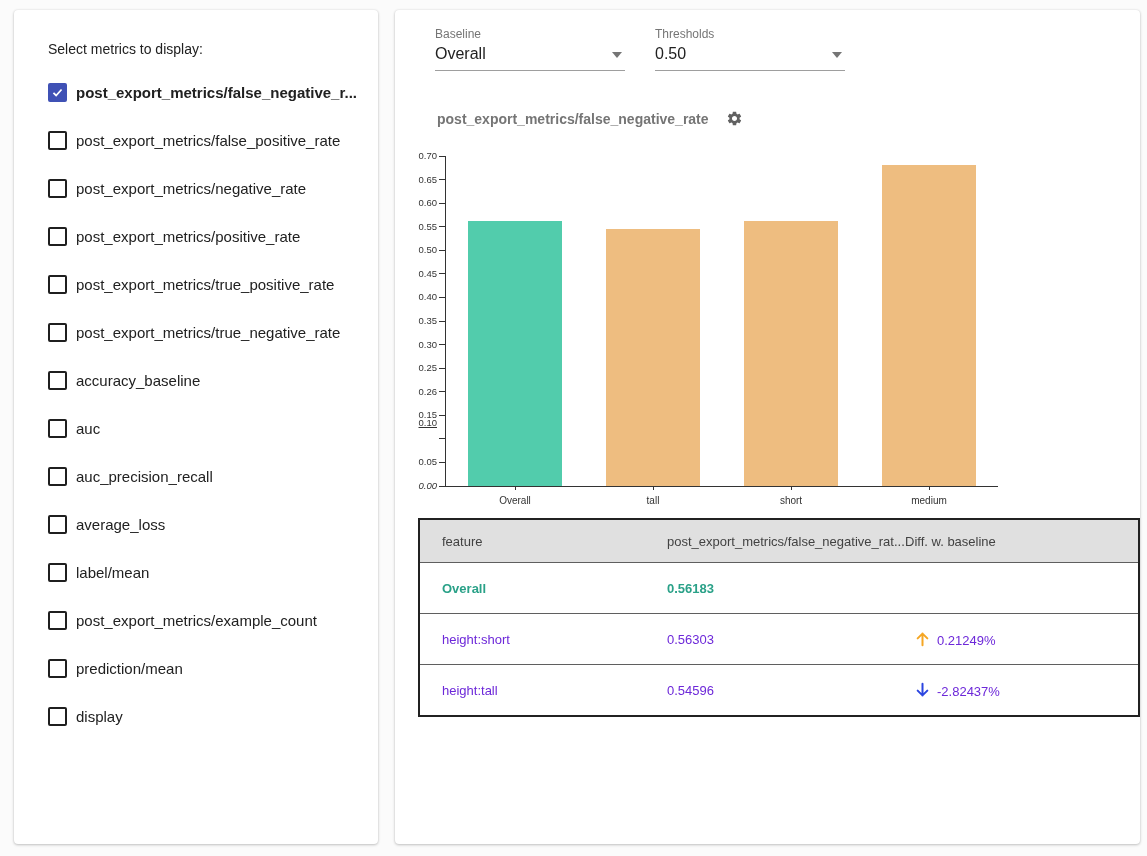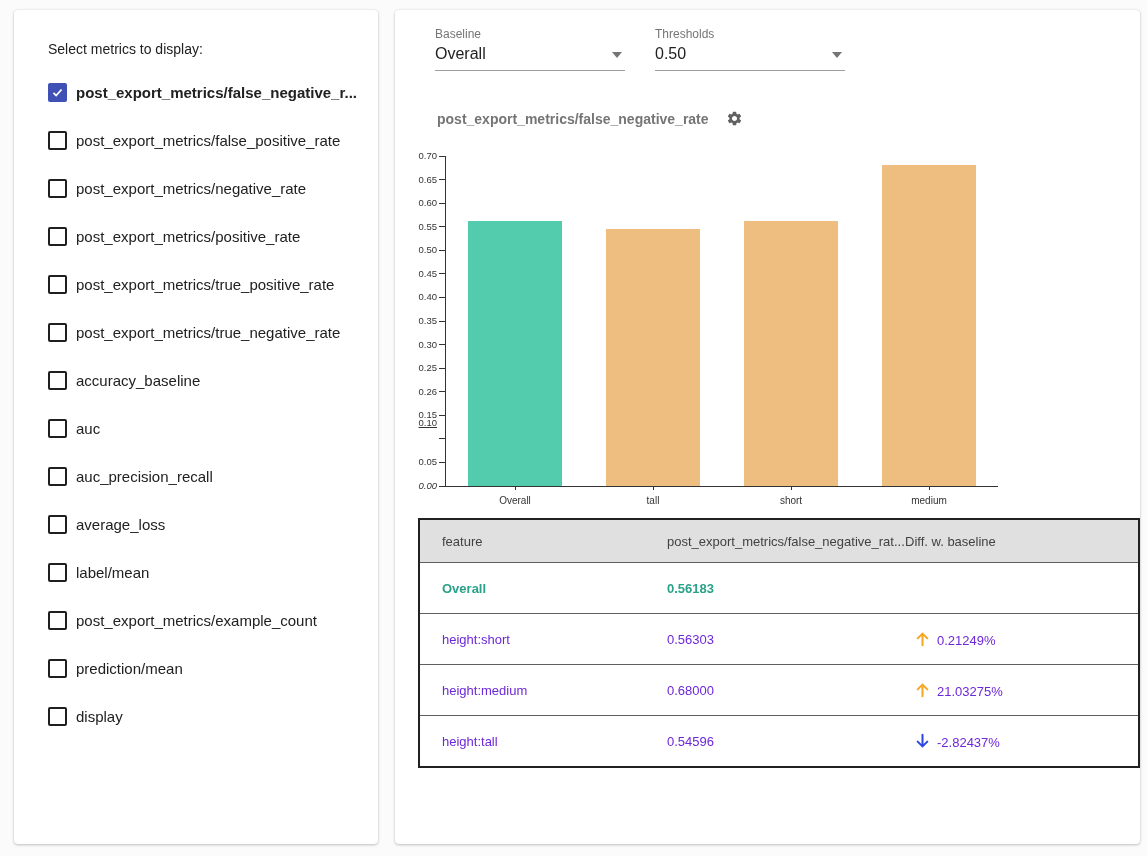--- a/index.html
+++ b/index.html
@@ -243,30 +243,20 @@
           <div class="tcell">height:short</div>
           <div class="tcell">0.56303</div>
           <div class="tcell diff-cell">
             <svg width="15" height="18" viewBox="0 0 18 18">
               <path d="M9 16.5 L9 2.5 M9 2.5 L3.2 8.3 M9 2.5 L14.8 8.3" stroke="#f5a623" stroke-width="2.4" fill="none" stroke-linecap="round" stroke-linejoin="round"></path>
             </svg>
             <span>0.21249%</span>
           </div>
         </div>
         <div class="trow">
-          <div class="tcell">height:medium</div>
-          <div class="tcell">0.68000</div>
-          <div class="tcell diff-cell">
-            <svg width="15" height="18" viewBox="0 0 18 18">
-              <path d="M9 16.5 L9 2.5 M9 2.5 L3.2 8.3 M9 2.5 L14.8 8.3" stroke="#f5a623" stroke-width="2.4" fill="none" stroke-linecap="round" stroke-linejoin="round"></path>
-            </svg>
-            <span>21.03275%</span>
-          </div>
-        </div>
-        <div class="trow">
           <div class="tcell">height:tall</div>
           <div class="tcell">0.54596</div>
           <div class="tcell diff-cell">
             <svg width="15" height="18" viewBox="0 0 18 18">
               <path d="M9 1.5 L9 15.5 M9 15.5 L3.2 9.7 M9 15.5 L14.8 9.7" stroke="#2b45e0" stroke-width="2.4" fill="none" stroke-linecap="round" stroke-linejoin="round"></path>
             </svg>
             <span>-2.82437%</span>
           </div>
         </div>
       </div>

